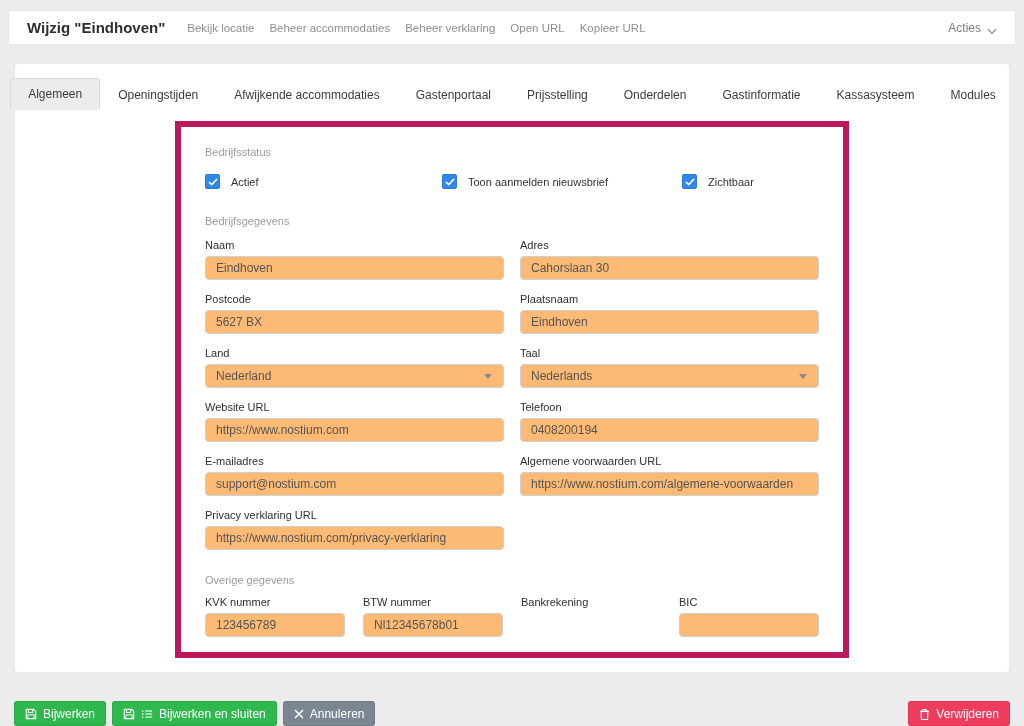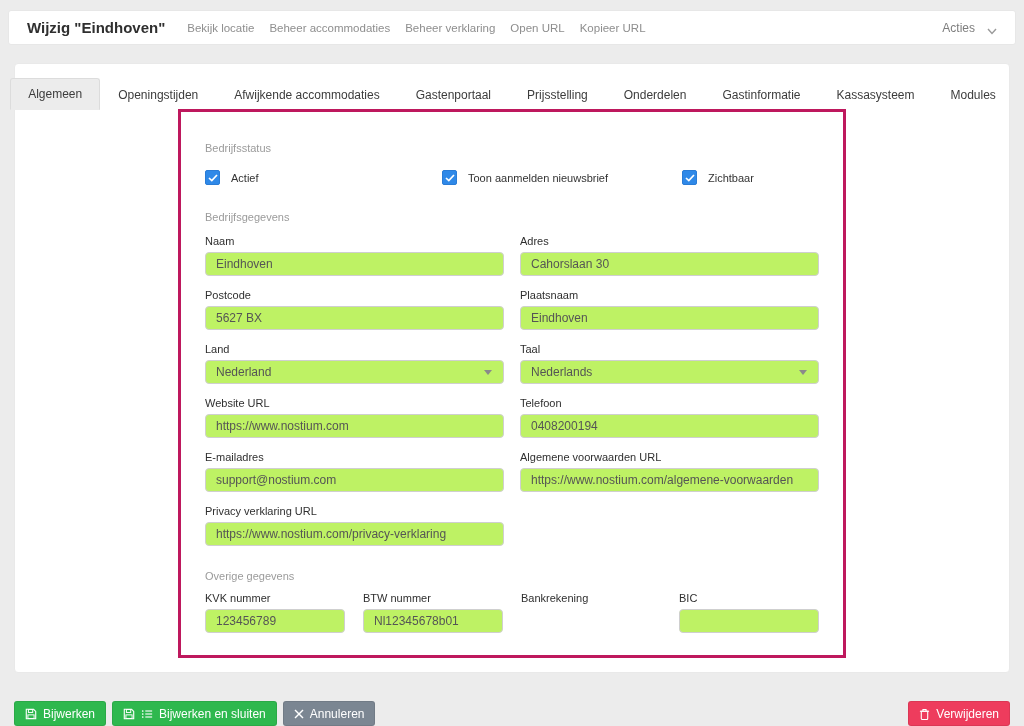--- a/index.html
+++ b/index.html
@@ -34,21 +34,21 @@
     color: #8e8e8e;
     cursor: pointer;
     white-space: nowrap;
   }
   .topbar-spacer { flex: 1; }
   .actions-dd {
     font-size: 12px;
     color: #7d7d7d;
     display: flex;
     align-items: flex-end;
-    gap: 12px;
+    gap: 6px;
     cursor: pointer;
   }
 
   
   .card {
     margin: 18px 14px 0 14px;
     background: #ffffff;
     border: 1px solid #e9e9e9;
     border-radius: 4px;
     height: 610px;
@@ -69,23 +69,24 @@
     border-radius: 3px 3px 0 0;
     white-space: nowrap;
   }
   .tab.active {
     background: #ececec;
     border-color: #dcdcdc;
     border-bottom: 1px solid #ececec;
   }
   .panel {
     flex: 1;
-    border: 3px solid #be185d;
-    padding: 20px 24px 24px 24px;
+    border: 6px solid #be185d;
+    padding: 9px 24px 24px 24px;
     overflow: hidden;
+    margin-top: 12px;
   }
 
   .section-label {
     font-size: 11px;
     color: #9b9b9b;
     margin-bottom: 16px;
   }
 
   
   .checkbox-row {
@@ -120,21 +121,21 @@
   }
   .text-input, .select-wrap select {
     width: 100%;
     height: 24px;
     border: 1px solid #cfcfcf;
     border-radius: 4px;
     padding: 0 10px;
     font-size: 12px;
     font-family: "Liberation Sans", sans-serif;
     color: #555;
-    background: #bef264;
+    background: #fdba74;
     outline: none;
   }
   .select-wrap { position: relative; }
   .select-wrap select {
     appearance: none;
     -webkit-appearance: none;
     border-radius: 4px;
     cursor: pointer;
   }
   .select-caret {

